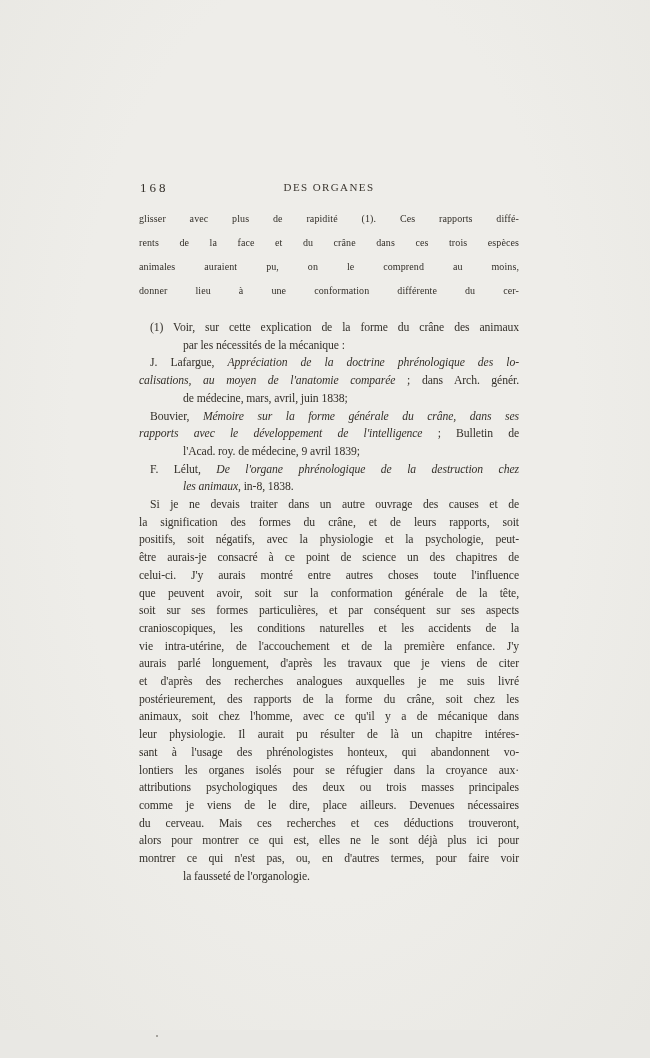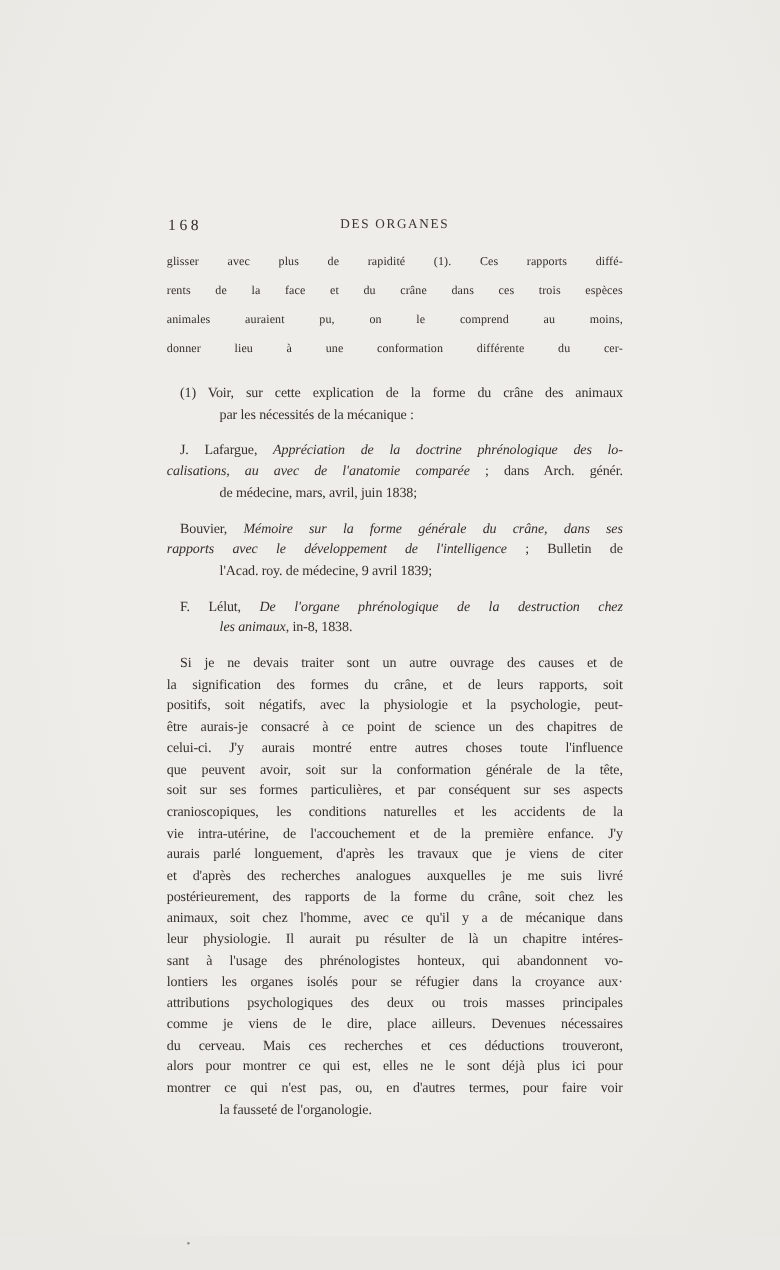--- a/index.html
+++ b/index.html
@@ -35,21 +35,21 @@
     text-align:justify;text-align-last:justify;white-space:nowrap;
   }
   .footnote{
     margin-top:16px;font-size:11.7px;line-height:17.7px;
     letter-spacing:-0.1px;color:#34302a;
   }
   .fline{
     text-align:justify;text-align-last:justify;white-space:nowrap;
   }
   .fline.end{text-align-last:left;white-space:normal;margin-left:44px;}
-  .fline.indent{padding-left:11px;margin-top:12px;}
+  .fline.indent{padding-left:11px;}
   .speck{
     position:absolute;left:156px;top:1035px;width:2px;height:2px;
     border-radius:50%;background:#8d8a83;
   }
 </style>
 </head>
 <body>
 
 <div class="scan">
   <div class="textblock">
@@ -60,28 +60,28 @@
     <div class="body-text" id="body-lines">
         <div class="bline"><span>glisser avec plus de rapidité (1). Ces rapports diffé-</span></div>
         <div class="bline"><span>rents de la face et du crâne dans ces trois espèces</span></div>
         <div class="bline"><span>animales auraient pu, on le comprend au moins,</span></div>
         <div class="bline"><span>donner lieu à une conformation différente du cer-</span></div>
       </div>
     <div class="footnote" id="footnote-lines">
         <div class="fline indent"><span>(1) Voir, sur cette explication de la forme du crâne des animaux</span></div>
         <div class="fline end"><span>par les nécessités de la mécanique :</span></div>
         <div class="fline indent"><span>J. Lafargue, </span><i>Appréciation de la doctrine phrénologique des lo-</i></div>
-        <div class="fline"><i>calisations, au avec de l'anatomie comparée</i><span> ; dans Arch. génér.</span></div>
+        <div class="fline"><i>calisations, au moyen de l'anatomie comparée</i><span> ; dans Arch. génér.</span></div>
         <div class="fline end"><span>de médecine, mars, avril, juin 1838;</span></div>
         <div class="fline indent"><span>Bouvier, </span><i>Mémoire sur la forme générale du crâne, dans ses</i></div>
         <div class="fline"><i>rapports avec le développement de l'intelligence</i><span> ; Bulletin de</span></div>
         <div class="fline end"><span>l'Acad. roy. de médecine, 9 avril 1839;</span></div>
         <div class="fline indent"><span>F. Lélut, </span><i>De l'organe phrénologique de la destruction chez</i></div>
         <div class="fline end"><i>les animaux</i><span>, in-8, 1838.</span></div>
-        <div class="fline indent"><span>Si je ne devais traiter sont un autre ouvrage des causes et de</span></div>
+        <div class="fline indent"><span>Si je ne devais traiter dans un autre ouvrage des causes et de</span></div>
         <div class="fline"><span>la signification des formes du crâne, et de leurs rapports, soit</span></div>
         <div class="fline"><span>positifs, soit négatifs, avec la physiologie et la psychologie, peut-</span></div>
         <div class="fline"><span>être aurais-je consacré à ce point de science un des chapitres de</span></div>
         <div class="fline"><span>celui-ci. J'y aurais montré entre autres choses toute l'influence</span></div>
         <div class="fline"><span>que peuvent avoir, soit sur la conformation générale de la tête,</span></div>
         <div class="fline"><span>soit sur ses formes particulières, et par conséquent sur ses aspects</span></div>
         <div class="fline"><span>cranioscopiques, les conditions naturelles et les accidents de la</span></div>
         <div class="fline"><span>vie intra-utérine, de l'accouchement et de la première enfance. J'y</span></div>
         <div class="fline"><span>aurais parlé longuement, d'après les travaux que je viens de citer</span></div>
         <div class="fline"><span>et d'après des recherches analogues auxquelles je me suis livré</span></div>

